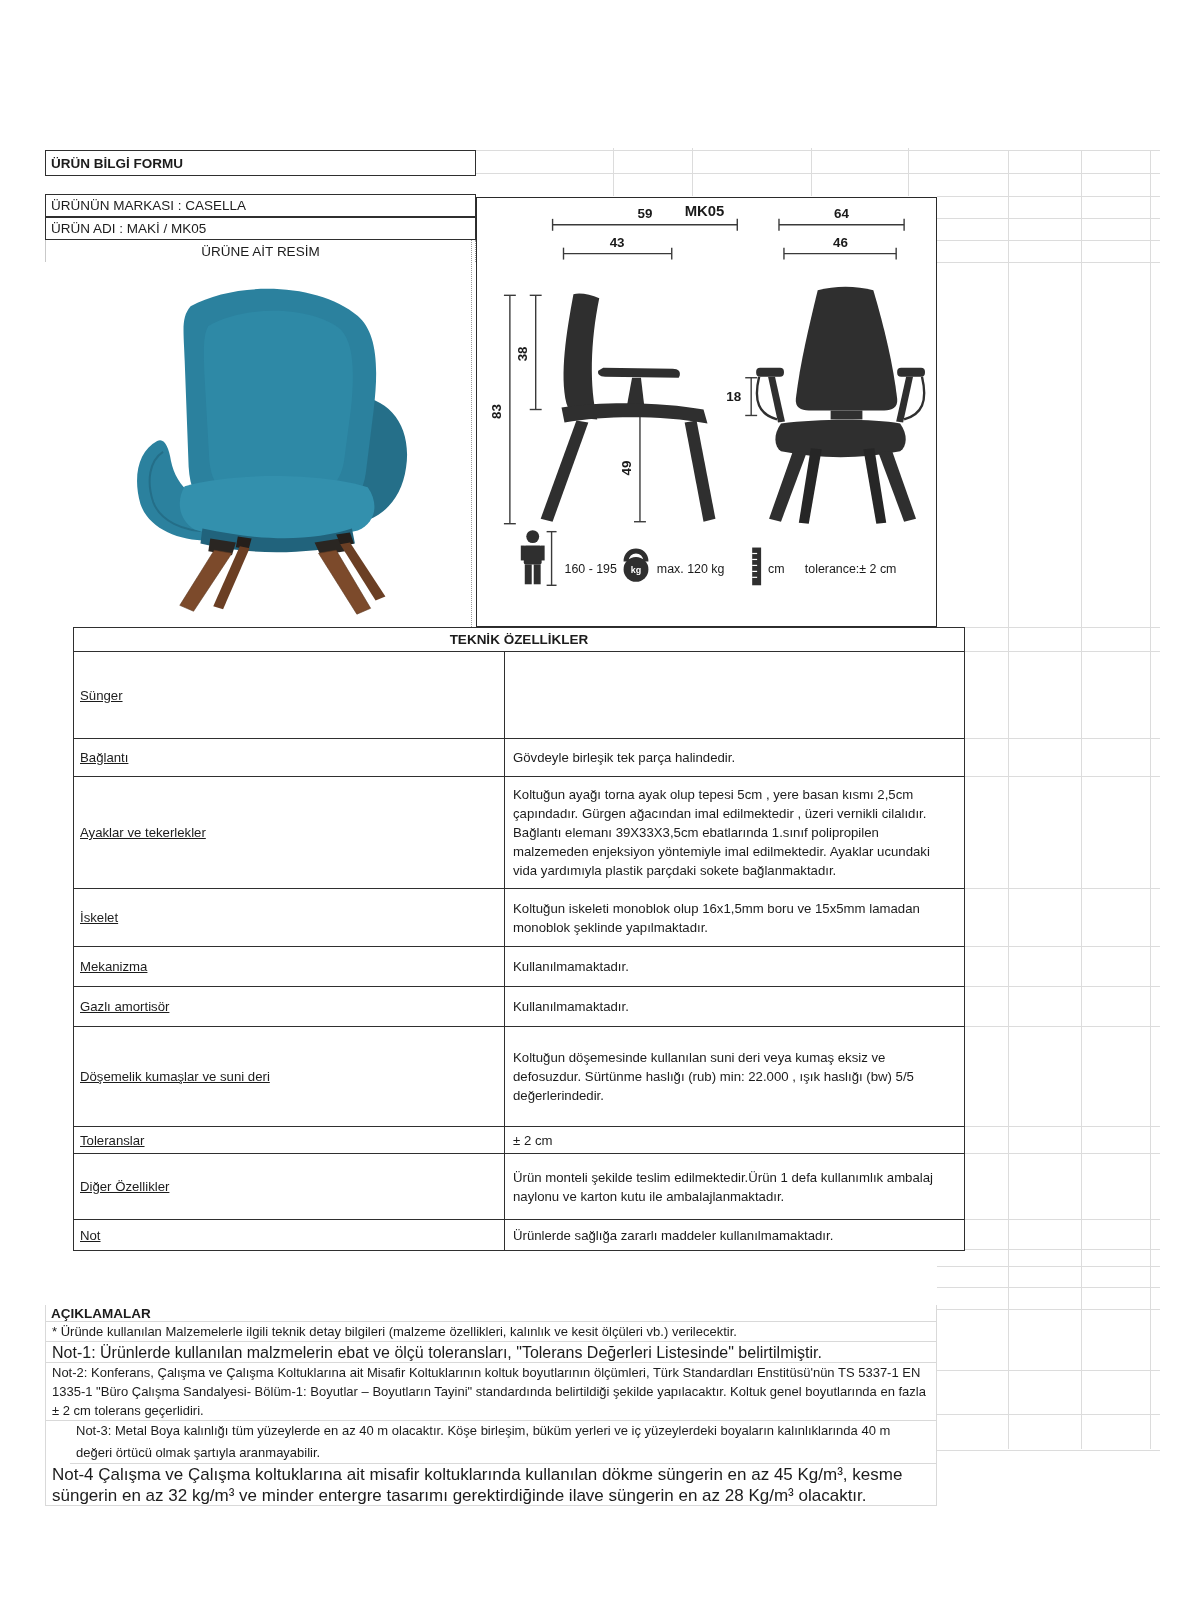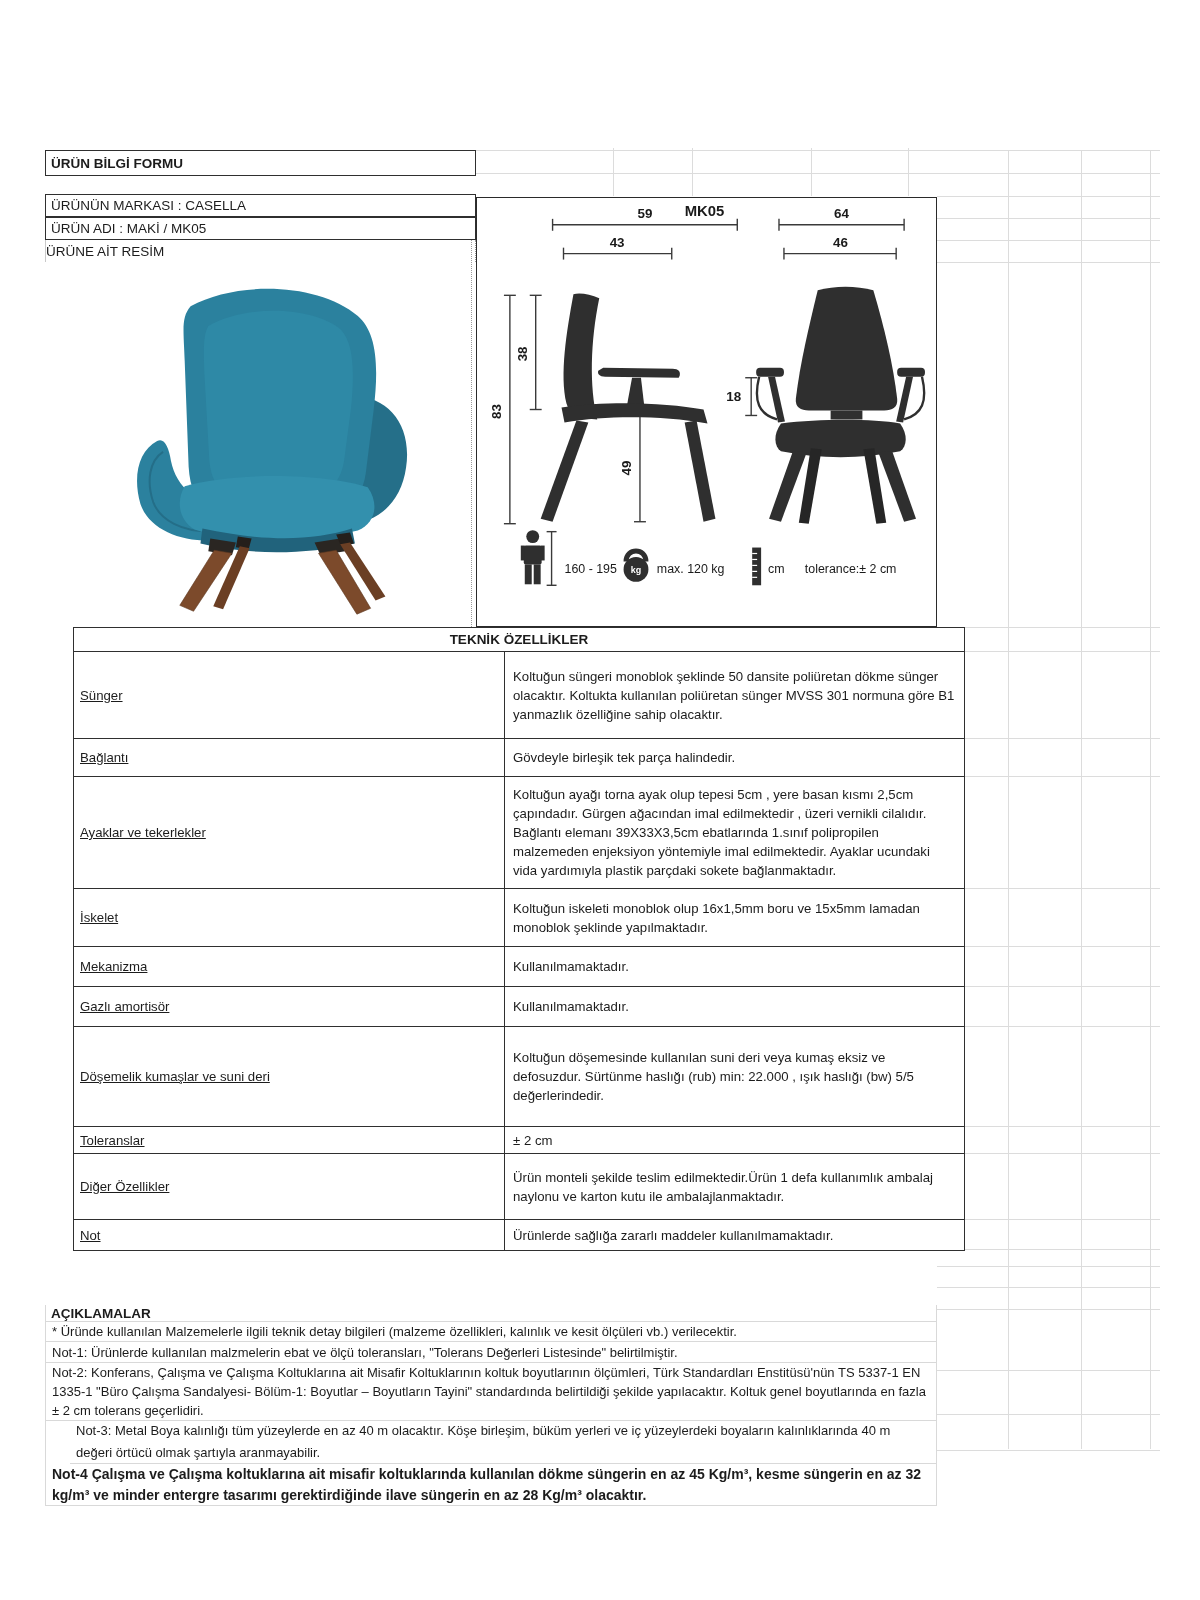--- a/index.html
+++ b/index.html
@@ -8,21 +8,21 @@
 
   
   .hgrid,.vgrid{position:absolute;background:#dcdcdc;}
   .hgrid{height:1px;}
   .vgrid{width:1px;}
 
   
   .cell{position:absolute;box-sizing:border-box;border:1.2px solid #2f2f2f;background:#fff;
         display:flex;align-items:center;font-size:13.5px;padding:0 5px;white-space:nowrap;}
   .cell.bold{font-weight:bold;}
-  .caption-row{position:absolute;box-sizing:border-box;display:flex;align-items:center;
+  .caption-row{position:absolute;box-sizing:border-box;display:flex;align-items:center;justify-content:center;
         font-size:13.5px;border-left:1px solid #c9c9c9;border-right:1px dotted #9a9a9a;background:#fff;}
 
   .photo-area{position:absolute;box-sizing:border-box;background:#fff;display:flex;align-items:center;justify-content:center;}
   .drawing-panel{position:absolute;box-sizing:border-box;border:1.4px solid #2a2a2a;background:#fff;}
   .dotted-div{position:absolute;width:0;border-left:1px dotted #9a9a9a;}
 
   
   .specs{position:absolute;box-sizing:border-box;border:1.2px solid #2f2f2f;background:#fff;}
   .specs-header{box-sizing:border-box;display:flex;align-items:center;justify-content:center;
         font-weight:bold;font-size:13.5px;border-bottom:1.2px solid #2f2f2f;}
@@ -236,21 +236,20 @@
     </svg>
   </div>
 
   <div class="specs" style="left:45px;top:627px;width:892px;margin-left:28px;">
     <div class="specs-header" style="height:24px;">
       <span>TEKNİK ÖZELLİKLER</span>
     </div>
     <div id="specs-body">
   <div class="spec-row" style="height: 87px;">
     <div class="spec-label">Sünger</div>
-    <div class="spec-value">Koltuğun süngeri monoblok şeklinde 50 dansite poliüretan dökme sünger olacaktır. Koltukta kullanılan poliüretan sünger MVSS 301 normuna göre B1 yanmazlık özelliğine sahip olacaktır.</div>
   </div>
 
   <div class="spec-row" style="height: 38px;">
     <div class="spec-label">Bağlantı</div>
     <div class="spec-value">Gövdeyle birleşik tek parça halindedir.</div>
   </div>
 
   <div class="spec-row" style="height: 112px;">
     <div class="spec-label">Ayaklar ve tekerlekler</div>
     <div class="spec-value">Koltuğun ayağı torna ayak olup tepesi 5cm , yere basan kısmı 2,5cm çapındadır. Gürgen ağacından imal edilmektedir , üzeri vernikli cilalıdır. Bağlantı elemanı 39X33X3,5cm ebatlarında 1.sınıf polipropilen malzemeden enjeksiyon yöntemiyle imal edilmektedir. Ayaklar ucundaki vida yardımıyla plastik parçdaki sokete bağlanmaktadır.</div>
@@ -293,23 +292,23 @@
 </div>
   </div>
 
   <div class="notes" style="left:45px;top:1305px;width:892px;">
     <div class="notes-header" style="height:17px;">
       <span>AÇIKLAMALAR</span>
     </div>
     <div id="notes-body">
   <div class="note-item" style="height: 20px; font-size: 13px; line-height: 20px;">* Üründe kullanılan Malzemelerle ilgili teknik detay bilgileri (malzeme özellikleri, kalınlık ve kesit ölçüleri vb.) verilecektir.</div>
 
-  <div class="note-item" style="height: 21px; font-size: 13px; line-height: 21px;">Not-1: Ürünlerde kullanılan malzmelerin ebat ve ölçü toleransları, "Tolerans Değerleri Listesinde" belirtilmiştir.</div>
+  <div class="note-item" style="height: 21px; font-size: 16px; line-height: 21px;">Not-1: Ürünlerde kullanılan malzmelerin ebat ve ölçü toleransları, "Tolerans Değerleri Listesinde" belirtilmiştir.</div>
 
   <div class="note-item" style="height: 58px; font-size: 13px; line-height: 19px;">Not-2: Konferans, Çalışma ve Çalışma Koltuklarına ait Misafir Koltuklarının koltuk boyutlarının ölçümleri, Türk Standardları Enstitüsü'nün TS 5337-1 EN 1335-1 "Büro Çalışma Sandalyesi- Bölüm-1: Boyutlar – Boyutların Tayini" standardında belirtildiği şekilde yapılacaktır. Koltuk genel boyutlarında en fazla ± 2 cm tolerans geçerlidiri.</div>
 
   <div class="note-item" style="height: 43px; font-size: 13px; line-height: 22px; margin-left: 24px;">Not-3: Metal Boya kalınlığı tüm yüzeylerde en az 40 m olacaktır. Köşe birleşim, büküm yerleri ve iç yüzeylerdeki boyaların kalınlıklarında 40 m değeri örtücü olmak şartıyla aranmayabilir.</div>
 
-  <div class="note-item" style="height: 42px; font-size: 14px; line-height: 21px; font-weight: bold;">Not-4 Çalışma ve Çalışma koltuklarına ait misafir koltuklarında kullanılan dökme süngerin en az 45 Kg/m³, kesme süngerin en az 32 kg/m³ ve minder entergre tasarımı gerektirdiğinde ilave süngerin en az 28 Kg/m³ olacaktır.</div>
+  <div class="note-item" style="height: 42px; font-size: 17px; line-height: 21px;">Not-4 Çalışma ve Çalışma koltuklarına ait misafir koltuklarında kullanılan dökme süngerin en az 45 Kg/m³, kesme süngerin en az 32 kg/m³ ve minder entergre tasarımı gerektirdiğinde ilave süngerin en az 28 Kg/m³ olacaktır.</div>
 </div>
   </div>
 
 </div>
 
 </body></html>

